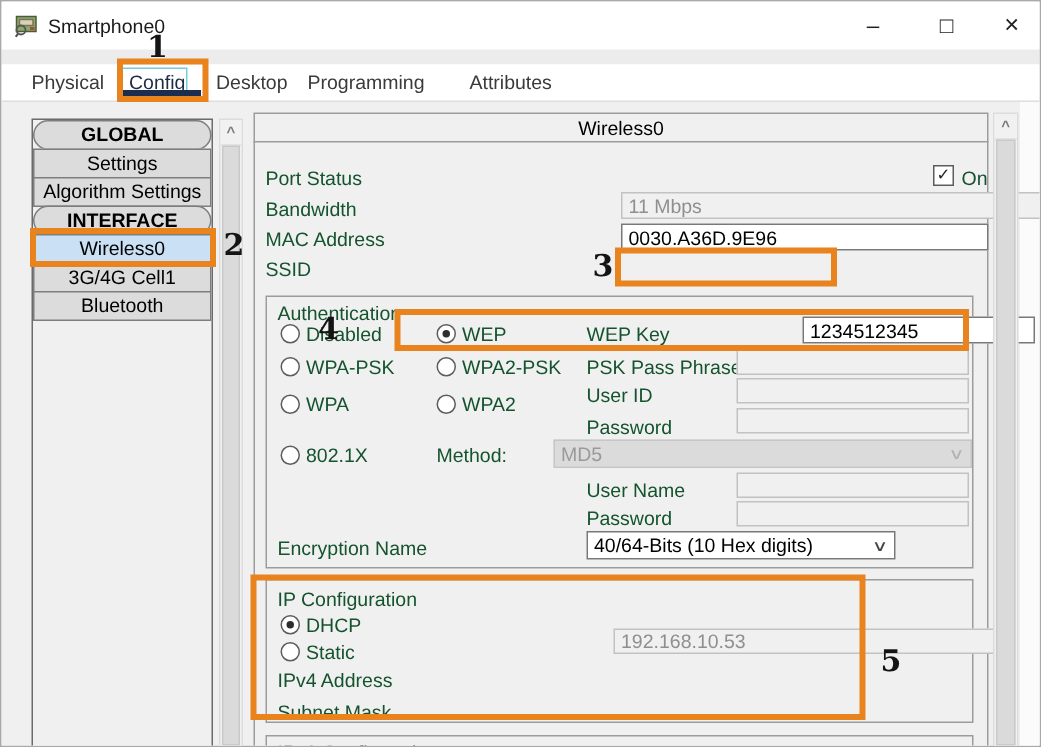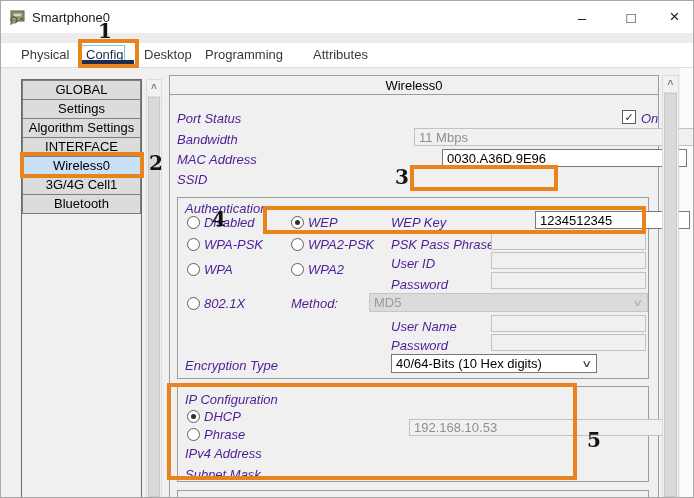--- a/index.html
+++ b/index.html
@@ -22,35 +22,35 @@
   .tabunderline{position:absolute;left:81px;top:59px;width:52px;height:7px;background:#1b2d50;}
   
   .content-bg{position:absolute;left:0;top:67px;width:694px;height:431px;background:#f0f0f0;}
   .rightmargin{position:absolute;left:679px;top:67px;width:15px;height:431px;background:#fbfbfb;}
   
   .sidebar{position:absolute;left:20px;top:78px;width:121px;height:420px;
            border:1px solid #6b6b6b;background:#f0f0f0;box-sizing:border-box;}
   .sideitem{position:absolute;left:0;width:119px;height:20px;box-sizing:border-box;
             background:#dcdcdc;border:1px solid #7e7e7e;text-align:center;
             line-height:17px;font-size:13px;color:#000;}
-  .sideitem.header{font-weight:normal;}
+  .sideitem.header{font-weight:bold;border-radius:10px;}
   .sideitem.sel{background:#c9e0f5;}
   
   .scrollbar{position:absolute;background:#f1f1f1;border:1px solid #dcdcdc;box-sizing:border-box;}
   .scroll-arrow{position:absolute;left:0;top:0;right:0;height:16px;display:flex;align-items:center;
                 justify-content:center;color:#7a7a7a;font-size:10px;font-weight:bold;
                 background:#f1f1f1;border-bottom:1px solid #e2e2e2;}
   .scroll-thumb{position:absolute;left:1px;right:1px;top:17px;bottom:1px;
                 background:#dadada;border:1px solid #c9c9c9;box-sizing:border-box;}
   
   .panel{position:absolute;left:168px;top:74px;width:490px;height:425px;
          border:1px solid #9c9c9c;background:#f0f0f0;box-sizing:border-box;}
   .panel-title{position:absolute;left:168px;top:75px;width:490px;height:19px;line-height:19px;
                text-align:center;border-bottom:1px solid #9c9c9c;box-sizing:border-box;color:#000;}
-  .lbl{position:absolute;font-size:13px;color:#4c1d95;white-space:nowrap;font-style:italic;}
+  .lbl{position:absolute;font-size:13px;color:#14532d;white-space:nowrap;}
   .fld{position:absolute;box-sizing:border-box;height:18px;border:1px solid #787878;
        background:#ffffff;font-size:13px;font-family:inherit;padding:0 4px;color:#000;outline:none;}
   .fld.dis{background:#f0f0f0;border-color:#c2c2c2;color:#8f8f8f;}
   .combo{position:absolute;box-sizing:border-box;height:19px;border:1px solid #787878;
          background:#ffffff;display:flex;align-items:center;justify-content:space-between;
          padding:0 4px;font-size:13px;color:#000;}
   .combo .chev{font-size:10px;color:#444;transform:scaleX(1.5);margin-right:2px;}
   .combo.dis{background:#dbdbdb;border-color:#c6c6c6;color:#9a9a9a;}
   .combo.dis .chev{color:#b3b3b3;}
   .radio{position:absolute;width:13px;height:13px;border-radius:50%;border:1px solid #5c5c5c;
@@ -131,21 +131,21 @@
   <span class="lbl" style="left:176px;top:110px">Port Status</span>
   <div class="checkbox" style="left:621px;top:109px">
     <span>✓</span>
   </div>
   <span class="lbl" style="left:640px;top:110px">On</span>
 
   <span class="lbl" style="left:176px;top:131px">Bandwidth</span>
   <input class="fld dis" style="left: 413px; top: 127px; width: 283px;" disabled="" value="11 Mbps">
 
   <span class="lbl" style="left:176px;top:151px">MAC Address</span>
-  <input class="fld" style="left: 413px; top: 148px; width: 245px; margin-left: 28px;" value="0030.A36D.9E96">
+  <input class="fld" style="left: 413px; top: 148px; width: 245px;" value="0030.A36D.9E96">
 
   <span class="lbl" style="left:176px;top:171px">SSID</span>
   <div class="orect" style="left:409px;top:164px;width:148px;height:26px"></div>
   <span class="annnum" style="left:394px;top:166px">3</span>
 
   <div class="gbox" style="left:176px;top:196px;width:472px;height:182px"></div>
   <span class="lbl" style="left:184px;top:200px">Authentication</span>
 
   <div class="radio" style="left:186px;top:215px"></div>
   <span class="lbl" style="left:203px;top:214px">Disabled</span>
@@ -178,32 +178,32 @@
   <div class="combo dis" style="left:368px;top:292px;width:279px">
     <span>MD5</span>
     <span class="chev">∨</span>
   </div>
 
   <span class="lbl" style="left:390px;top:318px">User Name</span>
   <input class="fld dis" style="left: 490px; top: 314px; width: 155px; height: 17px;" disabled="" value="">
   <span class="lbl" style="left:390px;top:337px">Password</span>
   <input class="fld dis" style="left: 490px; top: 333px; width: 155px; height: 17px;" disabled="" value="">
 
-  <span class="lbl" style="left:184px;top:357px">Encryption Type</span>
+  <span class="lbl" style="left:184px;top:357px">Encryption Name</span>
   <div class="combo" style="left:390px;top:353px;width:206px">
     <span>40/64-Bits (10 Hex digits)</span>
     <span class="chev">∨</span>
   </div>
 
   <div class="gbox" style="left:176px;top:385px;width:472px;height:96px"></div>
   <span class="lbl" style="left:184px;top:391px">IP Configuration</span>
   <div class="radio on" style="left:186px;top:409px"></div>
   <span class="lbl" style="left:203px;top:408px">DHCP</span>
   <div class="radio" style="left:186px;top:427px"></div>
-  <span class="lbl" style="left:203px;top:426px">Phrase</span>
+  <span class="lbl" style="left:203px;top:426px">Static</span>
   <span class="lbl" style="left:184px;top:445px">IPv4 Address</span>
   <input class="fld dis" style="left: 408px; top: 418px; width: 260px; height: 17px;" disabled="" value="192.168.10.53">
   <span class="lbl" style="left:184px;top:466px">Subnet Mask</span>
   <div class="orect" style="left:166px;top:382px;width:410px;height:97px"></div>
   <span class="annnum" style="left:586px;top:429px">5</span>
 
   <div class="gbox" style="left:176px;top:489px;width:472px;height:20px"></div>
   <span class="lbl" style="left:184px;top:493px">IPv6 Configuration</span>
 
   <div class="scrollbar" style="left:661px;top:74px;width:17px;height:424px">

